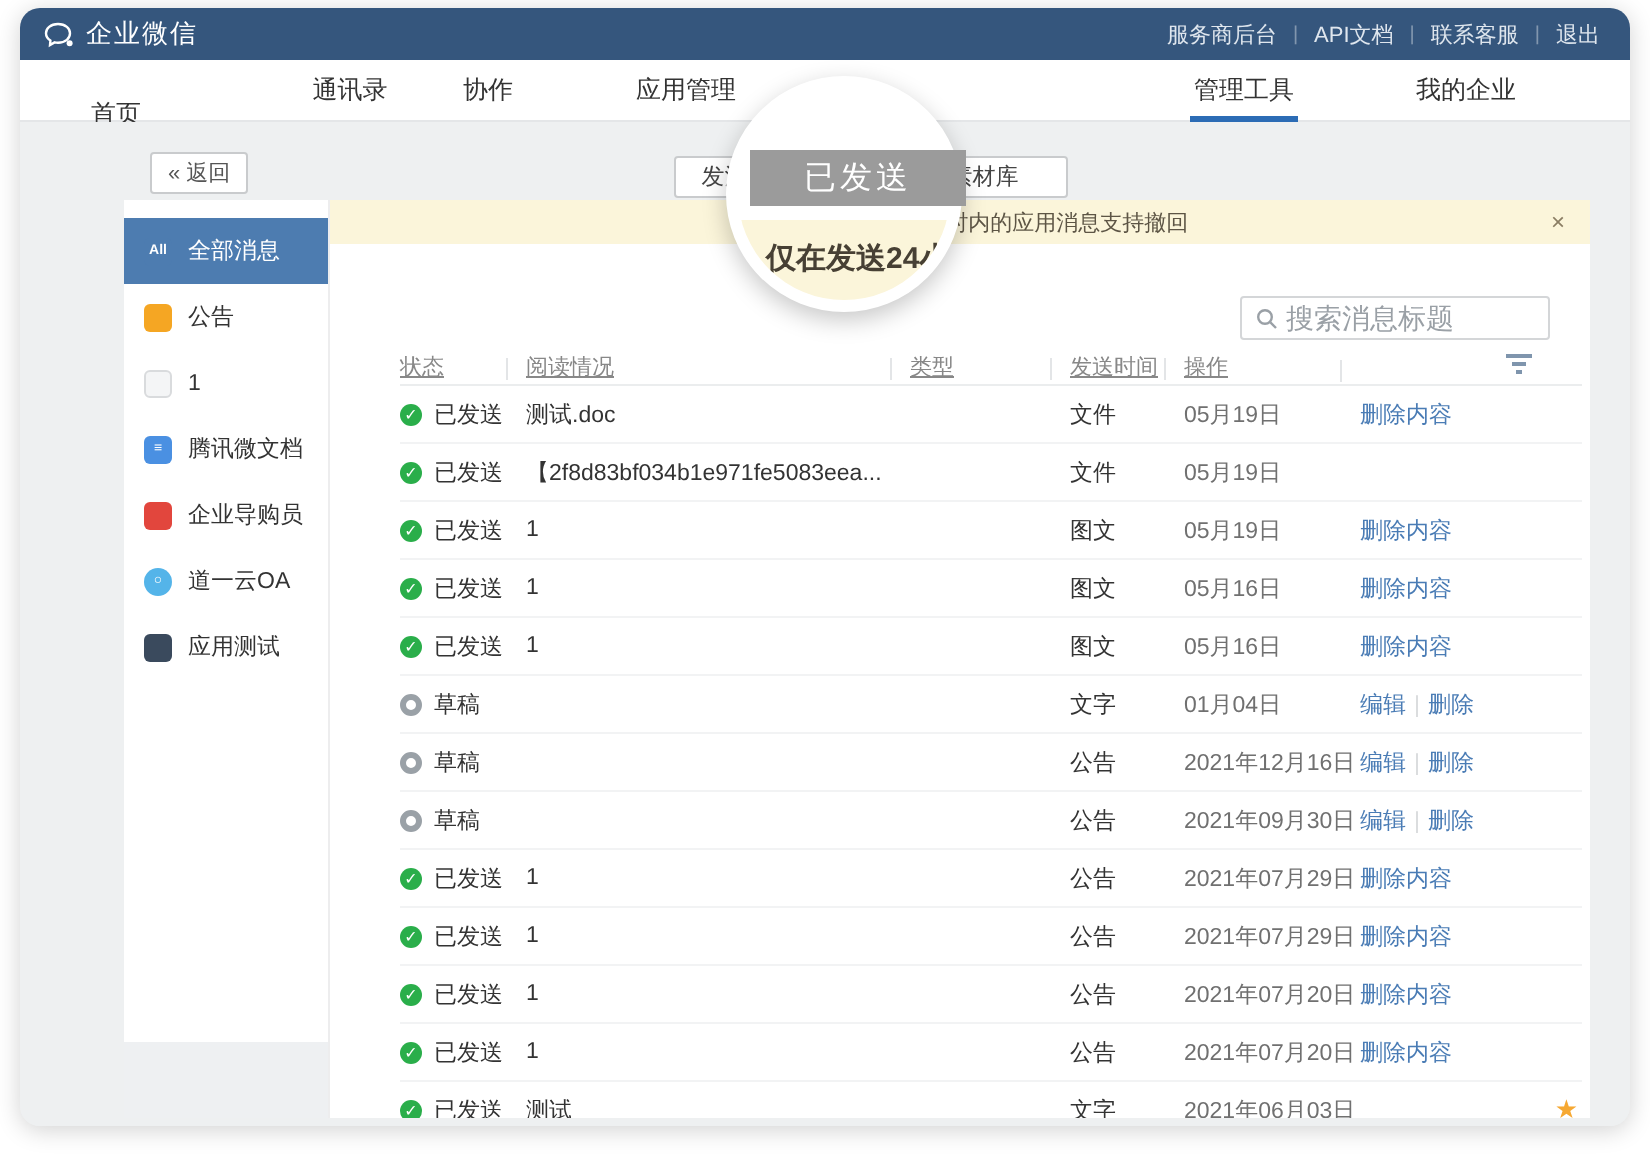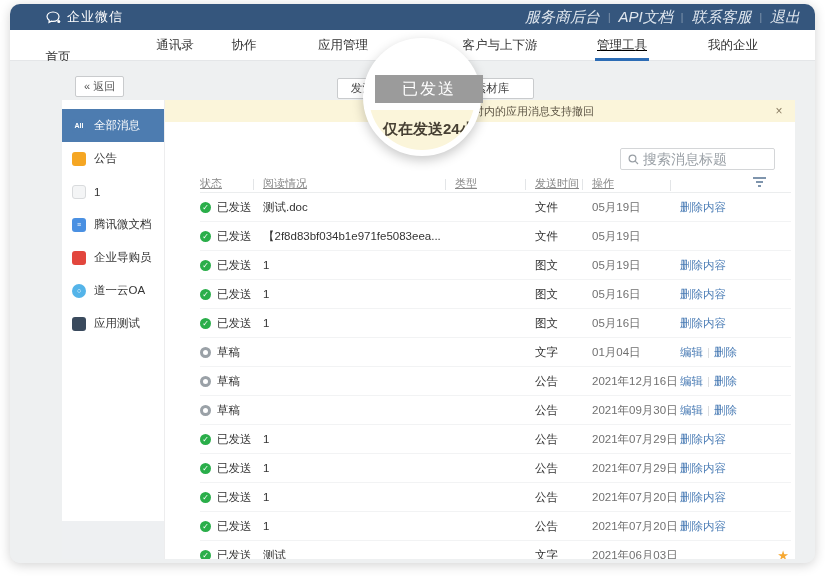--- a/index.html
+++ b/index.html
@@ -5,24 +5,24 @@
   * { margin:0; padding:0; box-sizing:border-box; }
   html,body { width:825px; height:577px; background:#ffffff; overflow:hidden;
     font-family:"Liberation Sans","DejaVu Sans",sans-serif; }
 
   .window { position:absolute; left:10px; top:4px; width:805px; height:559px;
     border-radius:10px; overflow:hidden; background:#eef0f1;
     box-shadow:0 2px 12px rgba(0,0,0,.18); }
 
   
   .topbar { position:absolute; left:0; top:0; right:0; height:26px; background:#35567d;
-    display:flex; align-items:center; justify-content:space-between; padding:0 15px 0 36px; }
+    display:flex; align-items:center; justify-content:space-between; padding:0 15px 0 12px; }
   .brand { display:flex; align-items:center; gap:6px; color:#fff; font-size:13px; letter-spacing:1px; }
   .tb-links { display:flex; align-items:center; gap:8px; }
-  .tb-link { color:#dfe6ee; font-size:15px; text-decoration:none; cursor:pointer;font-style:italic; }
+  .tb-link { color:#dfe6ee; font-size:11px; text-decoration:none; cursor:pointer; }
   .tb-sep { color:rgba(255,255,255,.38); font-size:10px; }
 
   
   .nav { position:absolute; left:0; top:26px; right:0; height:31px; background:#fff;
     border-bottom:1px solid #e4e6e8; }
   .nav-item { position:absolute; top:0; height:31px; transform:translateX(-50%);
     display:flex; align-items:center; cursor:pointer; }
   .nav-label { font-size:12.5px; color:#333; white-space:nowrap; }
   .nav-underline { display:none; }
   .nav-item.active .nav-underline { display:block; position:absolute; left:50%;
@@ -137,25 +137,21 @@
 
   </div>
       <div class="nav-item" style="left: 234px;">
     <span class="nav-label">协作</span>
 
   </div>
       <div class="nav-item" style="left: 333px;">
     <span class="nav-label">应用管理</span>
 
   </div>
-      <div class="nav-item" style="left: 490px;">
-    <span class="nav-label">客户与上下游</span>
-
-  </div>
-      <div class="nav-item active" style="left: 612px; text-decoration: underline;">
+      <div class="nav-item active" style="left: 612px;">
     <span class="nav-label">管理工具</span>
     <span class="nav-underline"></span>
   </div>
       <div class="nav-item" style="left: 723px;">
     <span class="nav-label">我的企业</span>
 
   </div>
     </div>
 
   <div class="content-bg"></div>

